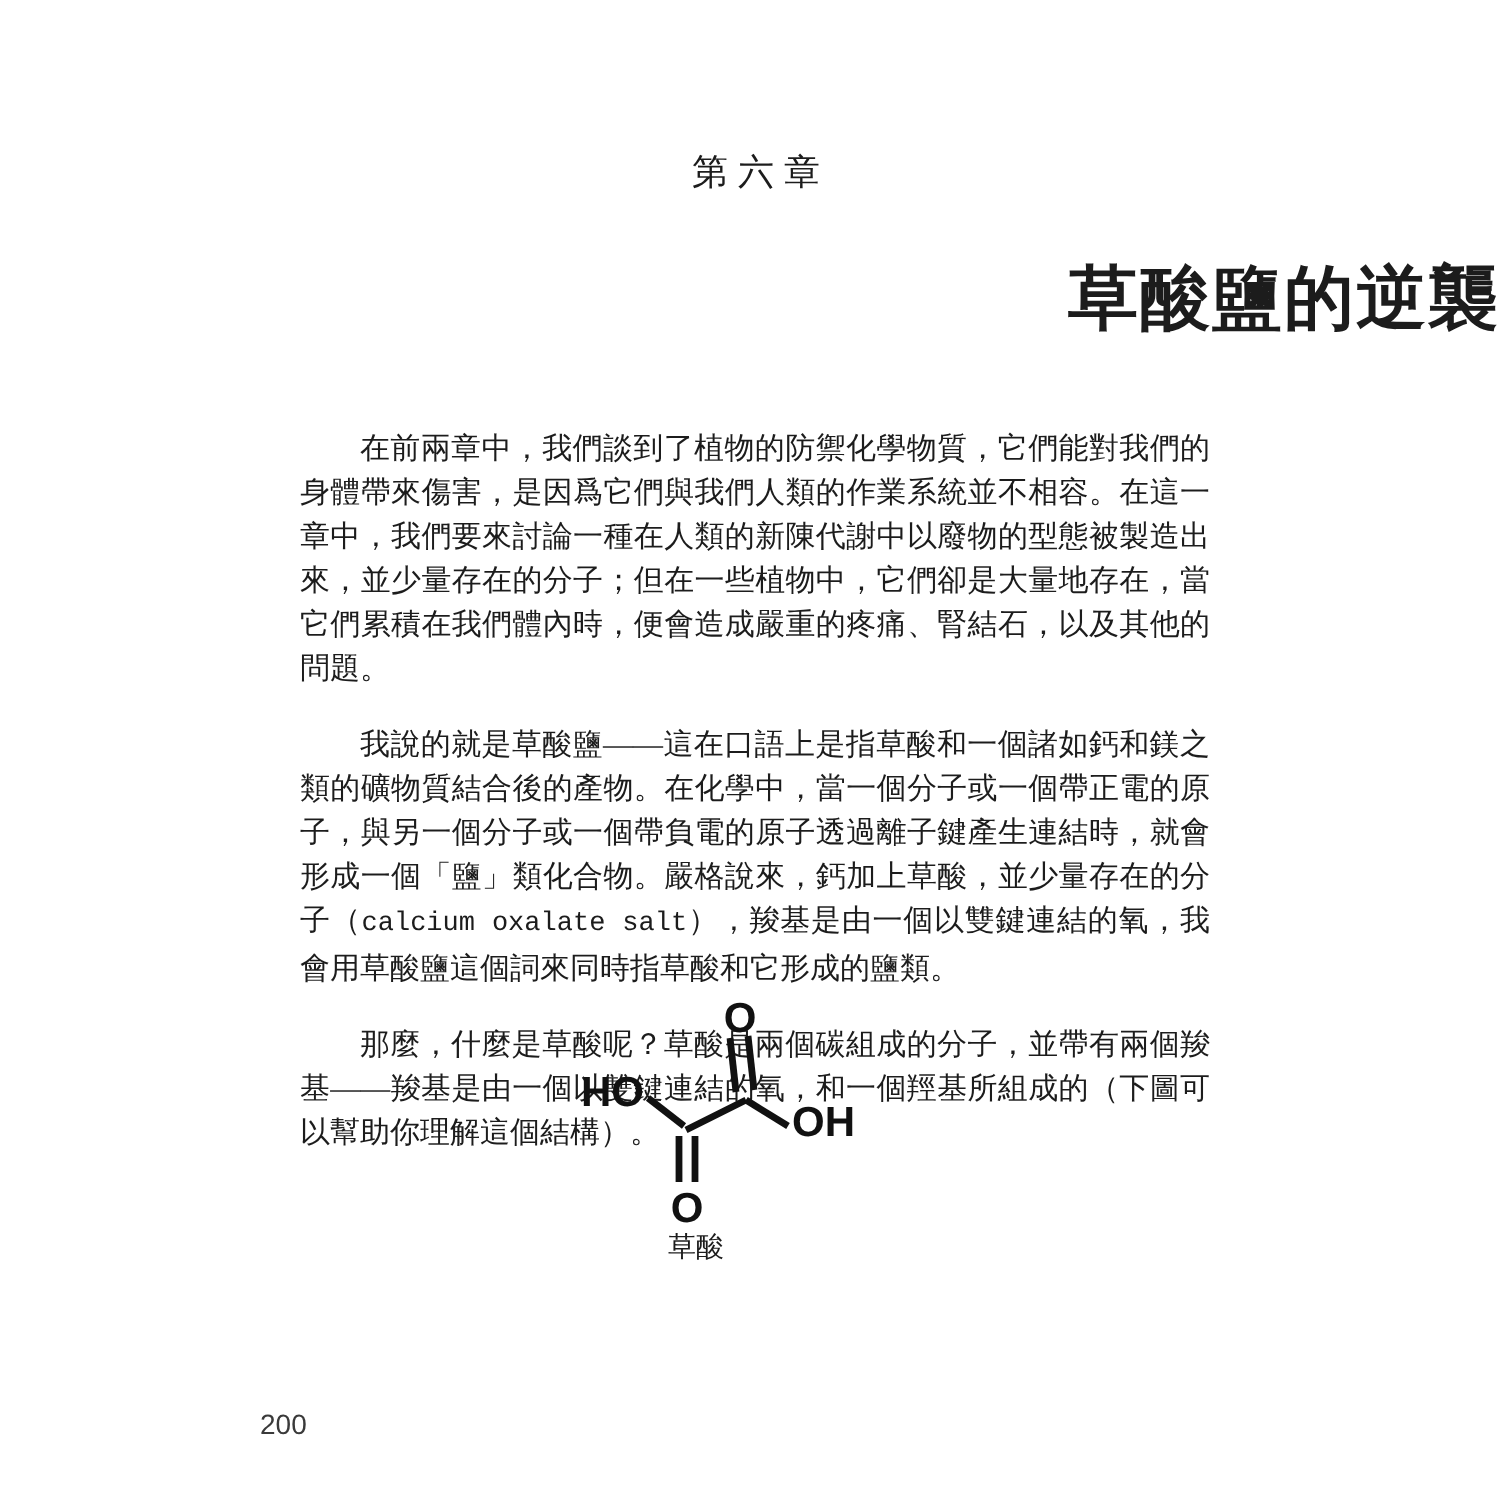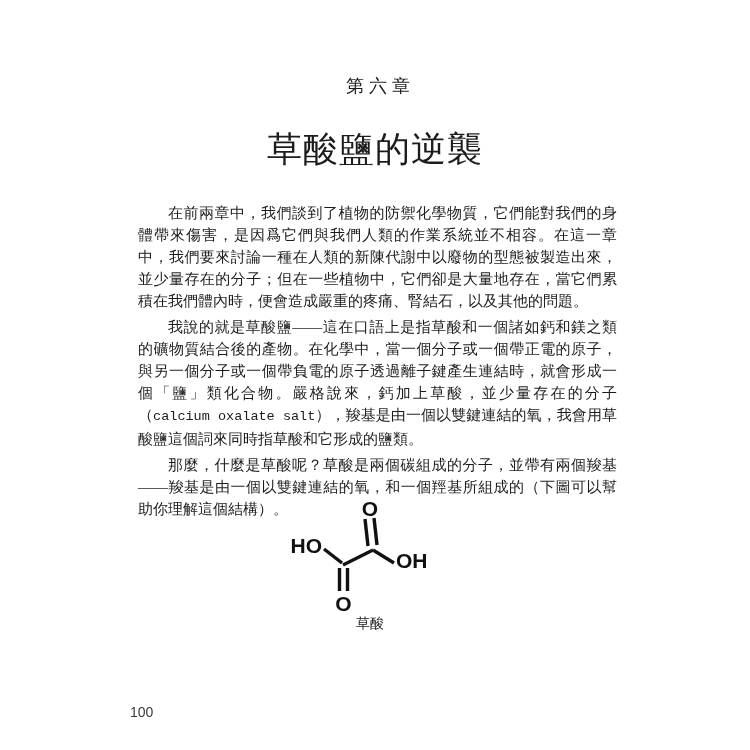--- a/index.html
+++ b/index.html
@@ -22,37 +22,37 @@
     letter-spacing: 5px;
     line-height: 22px;
     padding-left: 11px;
   }
   .chapter-title {
     position: absolute;
     top: 129px;
     left: 0;
     right: 0;
     margin: 0;
-    text-align: center;
+    text-align: right;
     font-size: 35px;
-    font-weight: 400;
+    font-weight: 700;
     letter-spacing: 1px;
     line-height: 42px;
   }
   .body-text {
     position: absolute;
     left: 134px;
     top: 198px;
     width: 487px;
     font-size: 15px;
     line-height: 22px;
     text-align: justify;
     text-justify: inter-character;
   }
-  .body-text p { margin: 4px; text-indent: 2em; }
+  .body-text p { margin: 16px; text-indent: 2em; }
   .latin {
     font-family: "Liberation Mono", "DejaVu Sans Mono", monospace;
     font-size: 13.5px;
   }
   .figure {
     position: absolute;
     left: 278px;
     top: 493px;
     width: 200px;
     height: 155px;
@@ -69,21 +69,21 @@
     font-family: "Liberation Sans", "DejaVu Sans", sans-serif;
     font-weight: bold;
     font-size: 21px;
     fill: #111111;
   }
   .figure-caption {
     position: absolute;
     left: 34px;
     top: 122px;
     width: 72px;
-    text-align: right;
+    text-align: center;
     font-size: 14px;
     color: #1c1c1c;
   }
   .page-number {
     position: absolute;
     left: 130px;
     top: 704px;
     font-family: "Liberation Sans", "DejaVu Sans", sans-serif;
     font-size: 14px;
     color: #3a3a3a;
@@ -120,15 +120,15 @@
       <line class="bond" x1="69.5" y1="75" x2="69.5" y2="98"></line>
 
       <text class="atom" x="92" y="23" text-anchor="middle">O</text>
       <text class="atom" x="44" y="60" text-anchor="end">HO</text>
       <text class="atom" x="118" y="75" text-anchor="start">OH</text>
       <text class="atom" x="65.5" y="118" text-anchor="middle">O</text>
     </svg>
     <figcaption class="figure-caption">草酸</figcaption>
   </figure>
 
-  <div class="page-number">100</div>
+  <div class="page-number">200</div>
 
 </div>
 
 </body></html>

